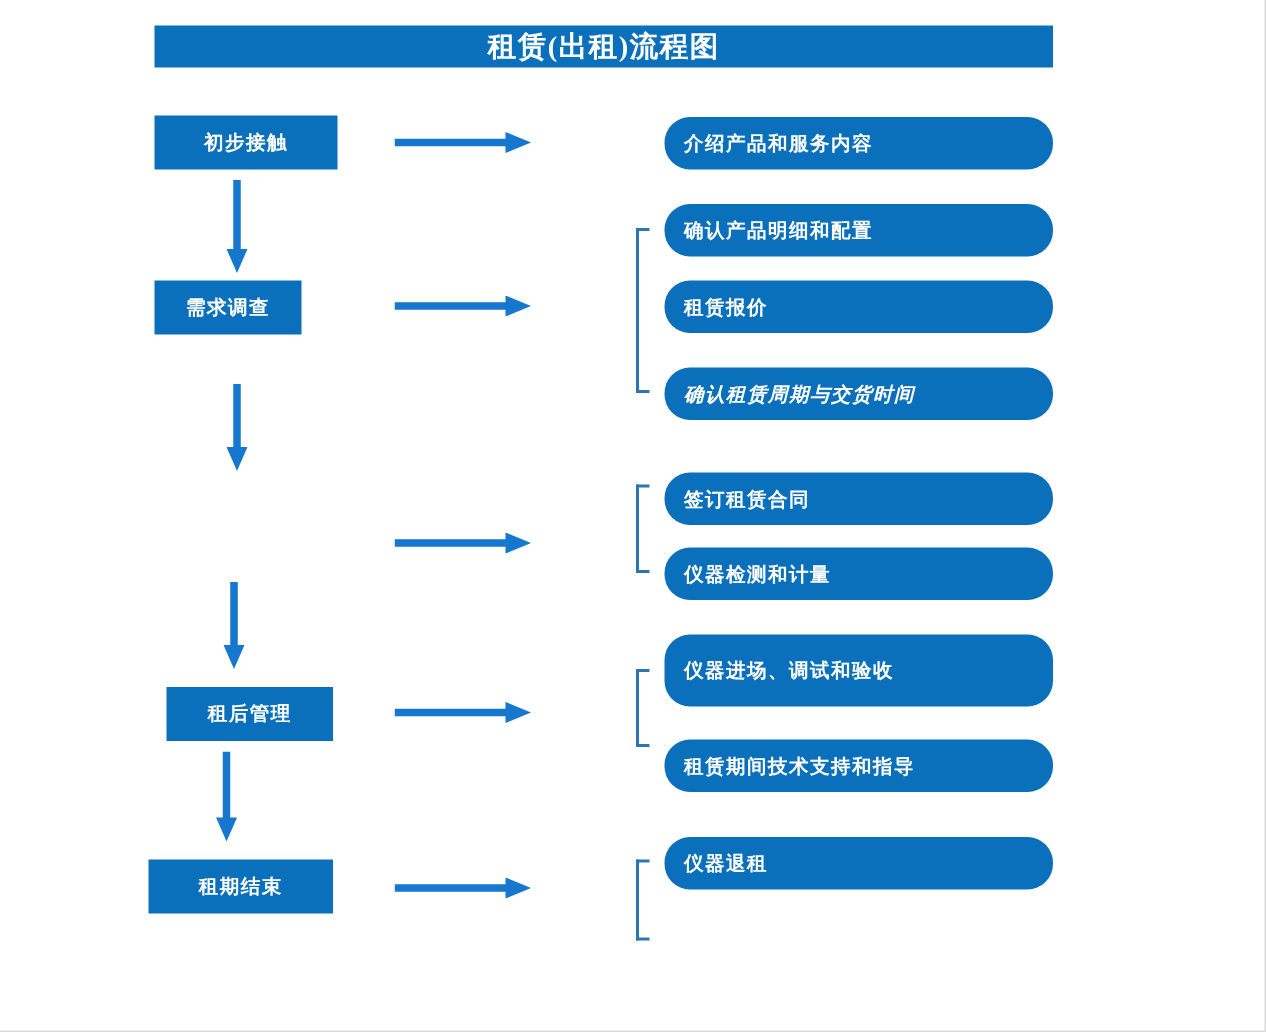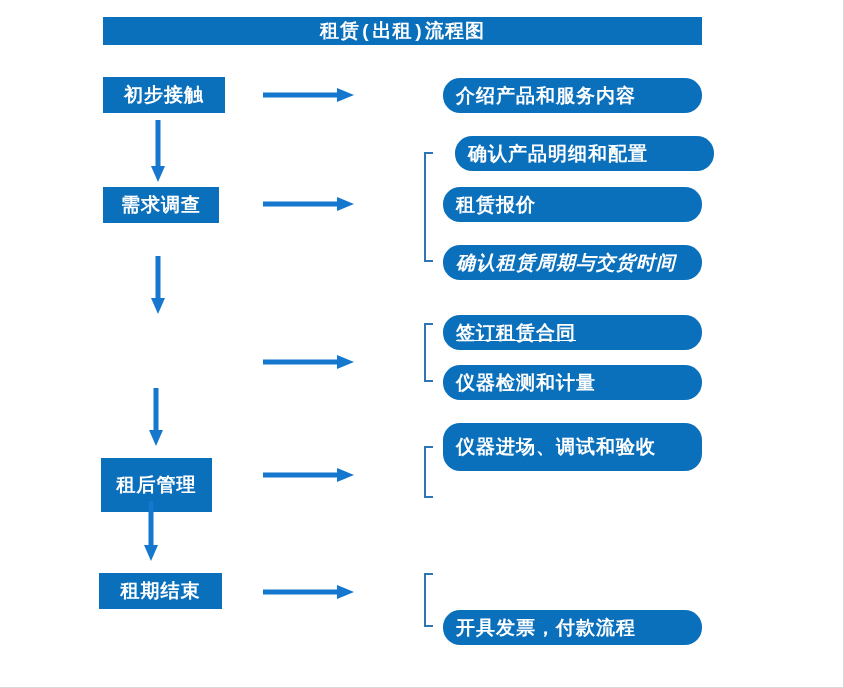--- a/index.html
+++ b/index.html
@@ -19,61 +19,60 @@
     border-right: 1px solid #d9d9d9;
     border-bottom: 1px solid #d9d9d9;
     overflow: hidden;
     font-family: "Liberation Serif", "DejaVu Serif", serif;
   }
   .abs { position: absolute; }
   .blue-box {
     background: var(--box-blue);
     color: var(--text-white);
     font-weight: bold;
-    font-size: 19px;
+    font-size: 13px;
     display: flex;
     align-items: center;
     letter-spacing: 1px;
   }
   .stage-box { justify-content: center; }
   .detail-box { justify-content: flex-start; padding-left: 13px; border-radius: 17px; }
   .title-bar {
     background: var(--box-blue);
     color: var(--text-white);
     font-weight: bold;
     font-size: 19px;
     display: flex;
     align-items: center;
     justify-content: center;
     letter-spacing: 1px;
-    font-family: Liberation Mono, monospace;
   }
   .arrow { color: var(--arrow-blue); display: block; }
   .bracket {
     border-left: 2px solid var(--bracket-blue);
     border-top: 2px solid var(--bracket-blue);
     border-bottom: 2px solid var(--bracket-blue);
   }
 </style>
 </head>
 <body>
 
 <div class="stage-canvas">
 
   <div class="abs title-bar" style="left:103px; top:17px; width:599px; height:28px;">
     <span>租赁(出租)流程图</span>
   </div>
 
   <div class="abs blue-box stage-box" style="left:103px; top:77px; width:122px; height:36px;">
     <span>初步接触</span>
   </div>
-  <div class="abs blue-box stage-box" style="left:103px; top:187px; width:116px; height:36px;font-family:Liberation Serif, serif;">
+  <div class="abs blue-box stage-box" style="left:103px; top:187px; width:98px; height:36px;font-family:Liberation Serif, serif;">
     <span>需求调查</span>
   </div>
-  <div class="abs blue-box stage-box" style="left:101px; top:458px; width:111px; height:54px;">
+  <div class="abs blue-box stage-box" style="left:111px; top:458px; width:111px; height:36px;">
     <span>租后管理</span>
   </div>
   <div class="abs blue-box stage-box" style="left:99px; top:573px; width:123px; height:36px;">
     <span>租期结束</span>
   </div>
 
   <svg class="abs arrow" style="left:151px; top:120px;" width="14" height="62" viewBox="0 0 14 62">
     <rect x="4.5" y="0" width="5" height="48" fill="currentColor"></rect>
     <polygon points="0,46 14,46 7,62" fill="currentColor"></polygon>
   </svg>
@@ -112,35 +111,38 @@
   </svg>
 
   <div class="abs bracket" style="left:424px; top:152px; width:9px; height:110px;"></div>
   <div class="abs bracket" style="left:424px; top:323px; width:9px; height:59px;"></div>
   <div class="abs bracket" style="left:424px; top:446px; width:9px; height:52px;"></div>
   <div class="abs bracket" style="left:424px; top:573px; width:9px; height:54px;"></div>
 
   <div class="abs blue-box detail-box" style="left:443px; top:78px; width:259px; height:35px;">
     <span>介绍产品和服务内容</span>
   </div>
-  <div class="abs blue-box detail-box" style="left:443px; top:136px; width:259px; height:35px;margin-left:12px;">
+  <div class="abs blue-box detail-box" style="left:443px; top:136px; width:259px; height:35px;">
     <span>确认产品明细和配置</span>
   </div>
   <div class="abs blue-box detail-box" style="left:443px; top:187px; width:259px; height:35px;text-align:center;">
     <span>租赁报价</span>
   </div>
   <div class="abs blue-box detail-box" style="left:443px; top:245px; width:259px; height:35px;font-style:italic;">
     <span>确认租赁周期与交货时间</span>
   </div>
-  <div class="abs blue-box detail-box" style="left:443px; top:315px; width:259px; height:35px;text-decoration:underline;">
+  <div class="abs blue-box detail-box" style="left:443px; top:315px; width:259px; height:35px;">
     <span>签订租赁合同</span>
   </div>
   <div class="abs blue-box detail-box" style="left:443px; top:365px; width:259px; height:35px;">
     <span>仪器检测和计量</span>
   </div>
   <div class="abs blue-box detail-box" style="left:443px; top:423px; width:259px; height:48px;">
     <span>仪器进场、调试和验收</span>
   </div>
-  <div class="abs blue-box detail-box" style="left:443px; top:610px; width:259px; height:35px;">
-    <span>开具发票，付款流程</span>
+  <div class="abs blue-box detail-box" style="left:443px; top:493px; width:259px; height:35px;">
+    <span>租赁期间技术支持和指导</span>
+  </div>
+  <div class="abs blue-box detail-box" style="left:443px; top:558px; width:259px; height:35px;">
+    <span>仪器退租</span>
   </div>
 
 </div>
 
 </body></html>

